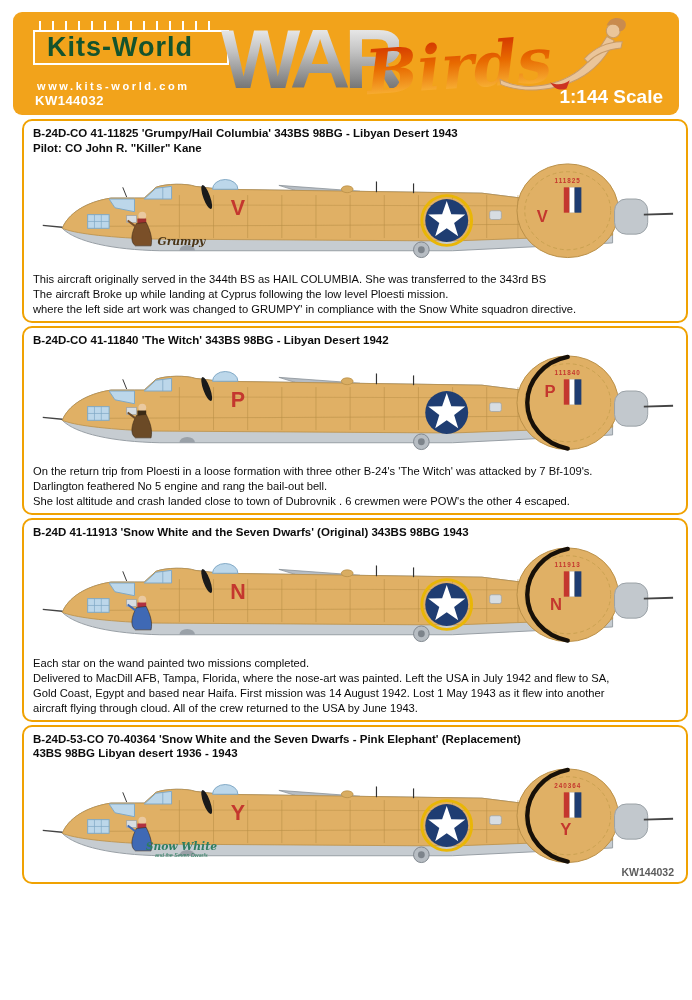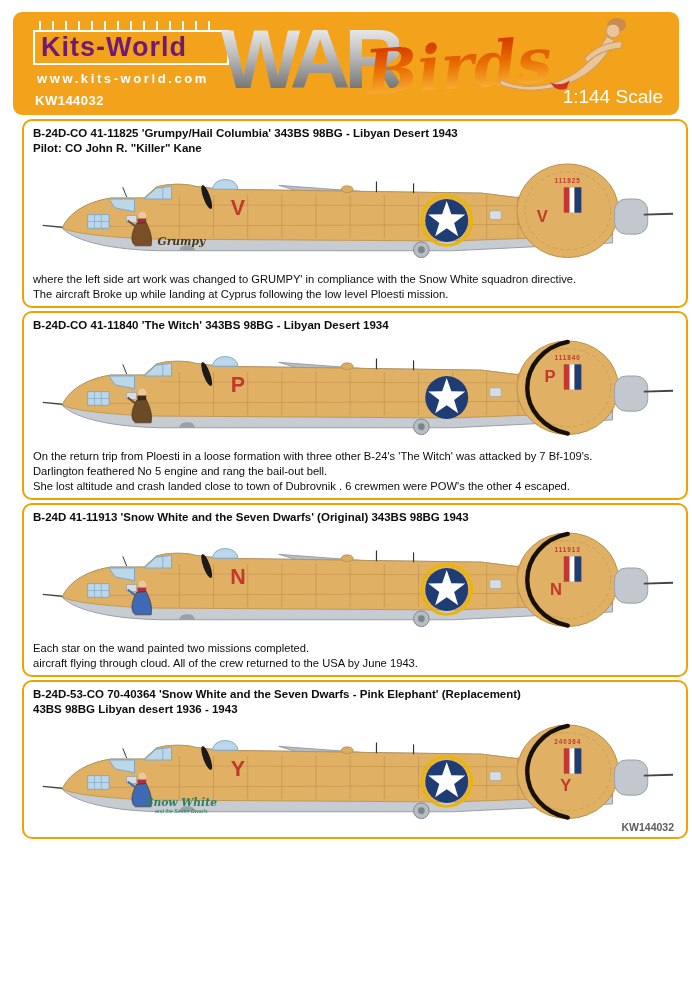--- a/index.html
+++ b/index.html
@@ -5,35 +5,35 @@
   html,body{margin:0;padding:0;background:#fff;}
   .page{position:relative;width:692px;height:1000px;background:#fff;overflow:hidden;
         font-family:"Liberation Sans",sans-serif;}
   
   .header{position:absolute;left:13px;top:12px;width:666px;height:103px;
           background:#f2a31b;border-radius:9px;}
   .logo{position:absolute;left:20px;top:9px;width:196px;}
   .logo-ticks{height:9px;margin:0 10px 0 6px;
       background:repeating-linear-gradient(90deg,#fff 0 2px,rgba(255,255,255,0) 2px 13px);}
   .logo-box{border:2px solid #fff;padding:1px 6px 2px;}
-  .logo-name{color:#701a75;font-weight:bold;font-size:27px;letter-spacing:1px;line-height:1.05;}
-  .logo-url{color:#fff;font-size:13px;font-weight:bold;letter-spacing:2.6px;margin-top:6px;padding-left:4px;}
+  .logo-name{color:#14532d;font-weight:bold;font-size:27px;letter-spacing:1px;line-height:1.05;margin-left:6px;}
+  .logo-url{color:#fff;font-size:11px;font-weight:bold;letter-spacing:2.6px;margin-top:15px;padding-left:4px;}
   .kw-code{position:absolute;left:22px;bottom:7px;color:#fff;font-weight:bold;font-size:13px;letter-spacing:.5px;}
   .war-title{position:absolute;left:208px;top:8px;font-size:84px;font-weight:900;
       letter-spacing:-6px;line-height:.95;font-family:"Liberation Sans",sans-serif;
       background:linear-gradient(180deg,#f7f7f7 0%,#c2c2c2 40%,#5d5d5d 100%);
       -webkit-background-clip:text;background-clip:text;color:transparent;
       -webkit-text-fill-color:transparent;text-shadow:none;}
   .birds-title{position:absolute;left:352px;top:18px;font-size:62px;font-weight:bold;
       font-style:italic;font-family:"DejaVu Serif",serif;transform:rotate(-4deg);
       background:linear-gradient(180deg,#cc2200 0%,#e86a00 45%,#ffd24d 100%);
       -webkit-background-clip:text;background-clip:text;color:transparent;
       -webkit-text-fill-color:transparent;}
   .pinup{position:absolute;right:28px;top:2px;}
-  .scale-label{position:absolute;right:16px;bottom:7px;color:#fff;font-weight:normal;font-size:19px;}
+  .scale-label{position:absolute;right:16px;bottom:7px;color:#fff;font-weight:bold;font-size:19px;}
   
   .panels{position:absolute;left:13px;top:119px;width:666px;padding-left:9px;}
   .panel{background:#fff;border:2px solid #f0a202;border-radius:10px;
          padding:5px 9px 4px;margin-bottom:3px;position:relative;}
   .sec-title{font-size:11.5px;font-weight:bold;color:#0c0c0c;line-height:1.3;}
   .sec-desc{font-size:11.2px;color:#0c0c0c;line-height:1.33;}
   .line:empty{display:none;}
   .plane-box{margin:4px 0 3px;line-height:0;}
   .plane-box svg{width:100%;height:auto;display:block;}
   .kw-foot{position:absolute;right:12px;bottom:4px;font-size:10.5px;font-weight:bold;color:#5c5c5c;}
@@ -143,27 +143,28 @@
         <rect x="550" y="28" width="5" height="26" fill="#fff" stroke="#bbb" stroke-width="0.4"></rect>
         <rect x="555" y="28" width="7" height="26" fill="#1f3d72"></rect>
       </g>
       <text x="522" y="64" font-size="17" font-weight="bold" fill="#c4372e" text-anchor="middle">V</text>
     </g>
 
     <rect x="596" y="40" width="34" height="36" rx="12" fill="#c2c8cd" stroke="#99a0a6" stroke-width="1"></rect>
     <line x1="626" y1="56" x2="656" y2="55" stroke="#444" stroke-width="2"></line>
   </svg>
         </div>
+      <div class="sec-desc line">This aircraft originally served in the 344th BS as HAIL COLUMBIA. She was transferred to the 343rd BS</div>
+      <div class="sec-desc line">The aircraft Broke up while landing at Cyprus following the low level Ploesti mission.</div>
       <div class="sec-desc line">where the left side art work was changed to GRUMPY' in compliance with the Snow White squadron directive.</div>
-      <div class="sec-desc line">The aircraft Broke up while landing at Cyprus following the low level Ploesti mission.</div>
 
     </div>
 
     <div class="panel">
-      <div class="sec-title line">B-24D-CO 41-11840 'The Witch' 343BS 98BG - Libyan Desert 1934</div>
+      <div class="sec-title line">B-24D-CO 41-11840 'The Witch' 343BS 98BG - Libyan Desert 1942</div>
 
       <div class="plane-box">
   <svg viewBox="0 0 660 112" xmlns="http://www.w3.org/2000/svg">
 
     <polygon points="252,26 335,32 400,68 310,44" fill="#b6bdc4" stroke="#8a9198" stroke-width="0.8"></polygon>
     <ellipse cx="300" cy="40" rx="10" ry="6" fill="#9aa2a9"></ellipse>
 
     <path d="M30,70 C36,55 54,43 80,39 L104,39 L114,39 L126,28 C136,24 158,24 166,27 L192,30 L460,34 L500,39 L594,59 L594,85 L430,93 L130,93 C82,92 44,84 30,70 Z" fill="#c6ccd1" stroke="#969da4" stroke-width="1"></path>
     <path d="M30,70 C36,55 54,43 80,39 L104,39 L114,39 L126,28 C136,24 158,24 166,27 L192,30 L460,34 L500,39 L594,59 L594,77 L430,83 L120,81 C72,79 42,75 30,70 Z" fill="#e0b065" stroke="#b98f47" stroke-width="0.8"></path>
     <line x1="150" y1="36" x2="150" y2="80" stroke="#b98f47" stroke-width="0.6"></line>
@@ -315,20 +316,22 @@
         <rect x="555" y="28" width="7" height="26" fill="#1f3d72"></rect>
       </g>
       <text x="536" y="68" font-size="17" font-weight="bold" fill="#c4372e" text-anchor="middle">N</text>
     </g>
 
     <rect x="596" y="40" width="34" height="36" rx="12" fill="#c2c8cd" stroke="#99a0a6" stroke-width="1"></rect>
     <line x1="626" y1="56" x2="656" y2="55" stroke="#444" stroke-width="2"></line>
   </svg>
         </div>
       <div class="sec-desc line">Each star on the wand painted two missions completed.</div>
+      <div class="sec-desc line">Delivered to MacDill AFB, Tampa, Florida, where the nose-art was painted. Left the USA in July 1942 and flew to SA,</div>
+      <div class="sec-desc line">Gold Coast, Egypt and based near Haifa. First mission was 14 August 1942. Lost 1 May 1943 as it flew into another</div>
       <div class="sec-desc line">aircraft flying through cloud. All of the crew returned to the USA by June 1943.</div>
     </div>
 
     <div class="panel">
       <div class="sec-title line">B-24D-53-CO 70-40364 'Snow White and the Seven Dwarfs - Pink Elephant'  (Replacement)</div>
       <div class="sec-title line">43BS 98BG Libyan desert 1936 - 1943</div>
       <div class="plane-box">
   <svg viewBox="0 0 660 112" xmlns="http://www.w3.org/2000/svg">
 
     <polygon points="252,26 335,32 400,68 310,44" fill="#b6bdc4" stroke="#8a9198" stroke-width="0.8"></polygon>

